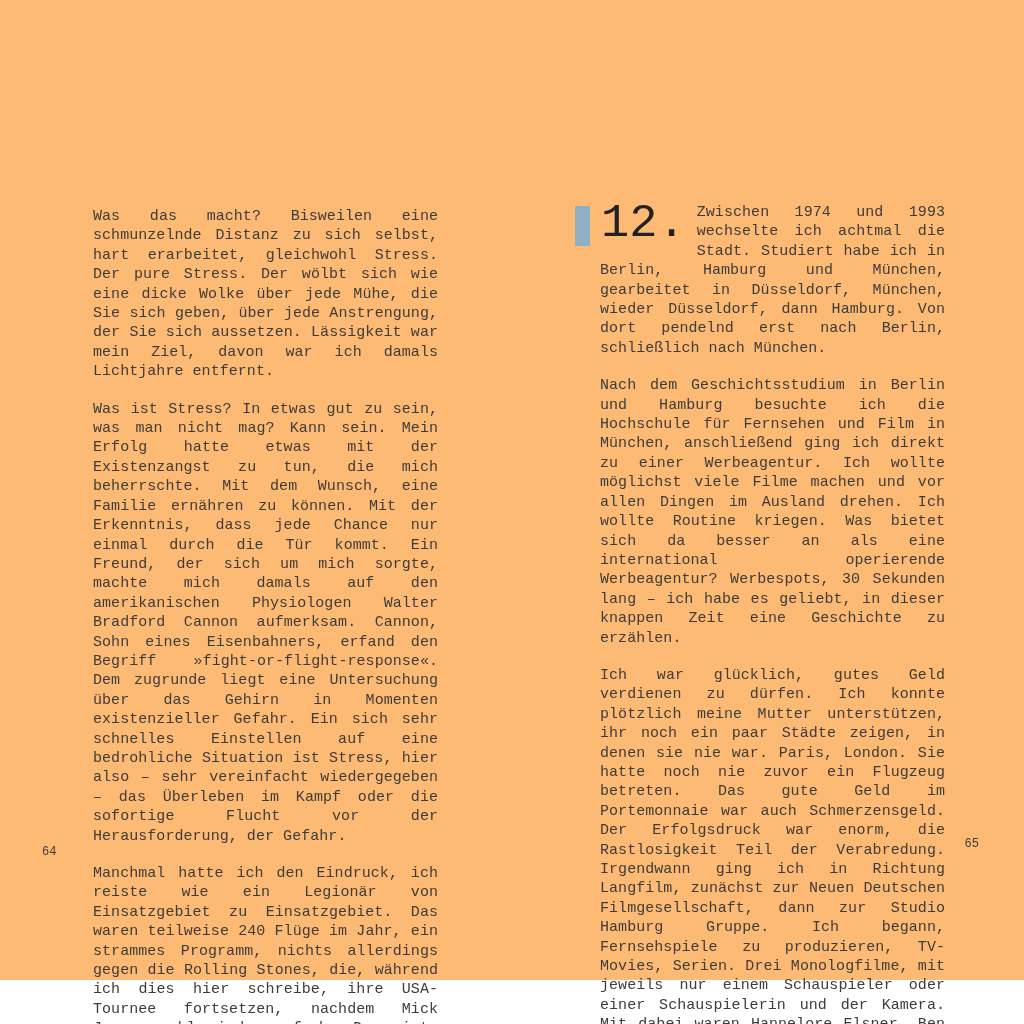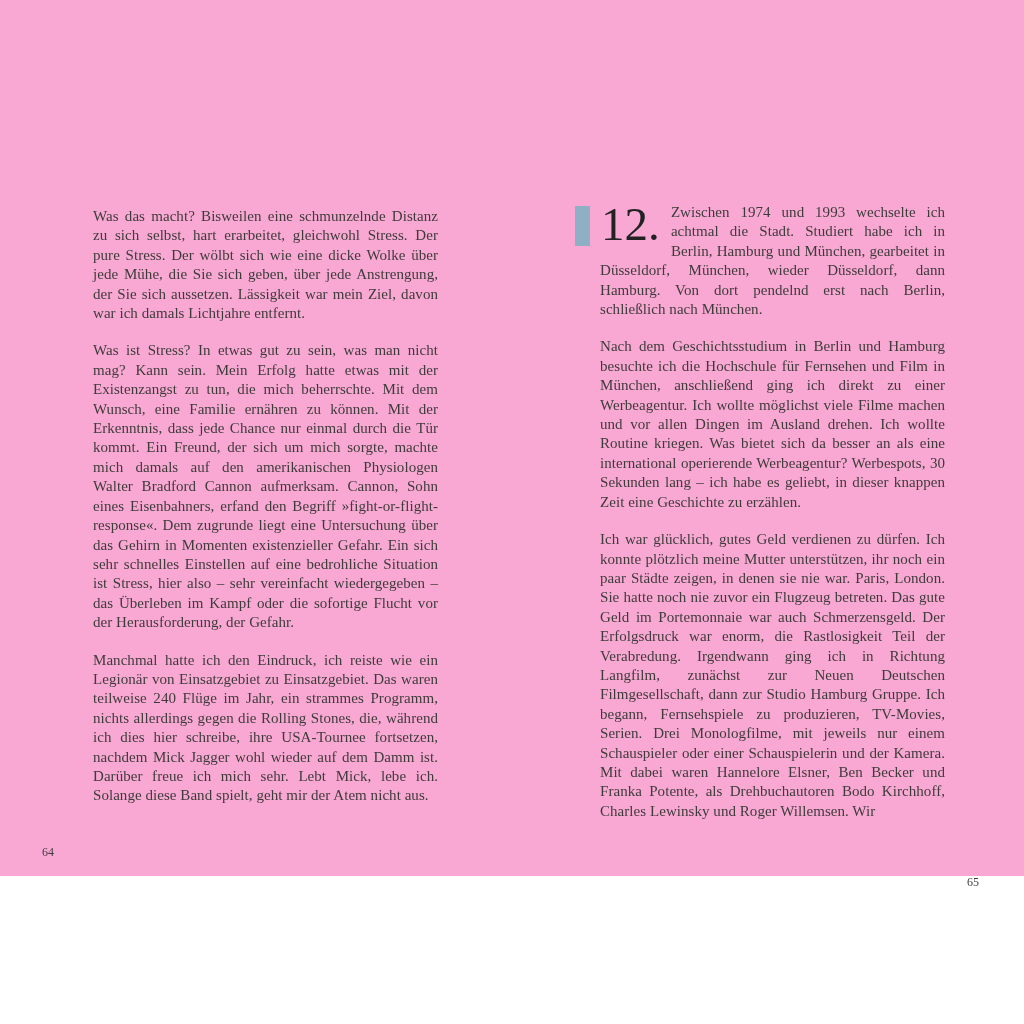--- a/index.html
+++ b/index.html
@@ -17,22 +17,23 @@
     }
     .spread {
       position: absolute;
       inset: 0;
       background: #ffffff;
     }
     .page {
       position: absolute;
       top: 0;
       width: 512px;
-      height: 876px;
-      background: #f9a8d4;
+      height: 980px;
+      background: #fdba74;
+      font-family: Liberation Mono, monospace;
     }
     .page.left  { left: 0; }
     .page.right { left: 512px; }
 
     .text-col {
       position: absolute;
       width: 345px;
       font-size: 15px;
       line-height: 19.4px;
       text-align: justify;
@@ -70,21 +71,21 @@
       font-weight: 400;
     }
 
     .folio {
       position: absolute;
       font-size: 12px;
       line-height: 22px;
       color: #3e3c3a;
     }
     .folio-left  { left: 42px; top: 841px; }           
-    .folio-right { right: 45px; top: 871px; }          
+    .folio-right { right: 45px; top: 833px; }          
   </style>
 </head>
 <body>
 
 <div class="spread">
 
   <section class="page left">
     <div class="text-col left-col" lang="de">
       <p>Was das macht? Bisweilen eine schmunzelnde Distanz zu sich selbst, hart erarbeitet, gleichwohl Stress. Der pure Stress. Der wölbt sich wie eine dicke Wolke über jede Mühe, die Sie sich geben, über jede Anstrengung, der Sie sich aussetzen. Lässigkeit war mein Ziel, davon war ich damals Lichtjahre entfernt.</p>
       <p>Was ist Stress? In etwas gut zu sein, was man nicht mag? Kann sein. Mein Erfolg hatte etwas mit der Existenzangst zu tun, die mich beherrschte. Mit dem Wunsch, eine Familie ernähren zu können. Mit der Erkenntnis, dass jede Chance nur einmal durch die Tür kommt. Ein Freund, der sich um mich sorgte, machte mich damals auf den amerikanischen Physiologen Walter Bradford Cannon aufmerksam. Cannon, Sohn eines Eisenbahners, erfand den Begriff »fight-or-flight-response«. Dem zugrunde liegt eine Untersuchung über das Gehirn in Momenten existenzieller Gefahr. Ein sich sehr schnelles Einstellen auf eine bedrohliche Situation ist Stress, hier also – sehr vereinfacht wiedergegeben – das Überleben im Kampf oder die sofortige Flucht vor der Herausforderung, der Gefahr.</p>

